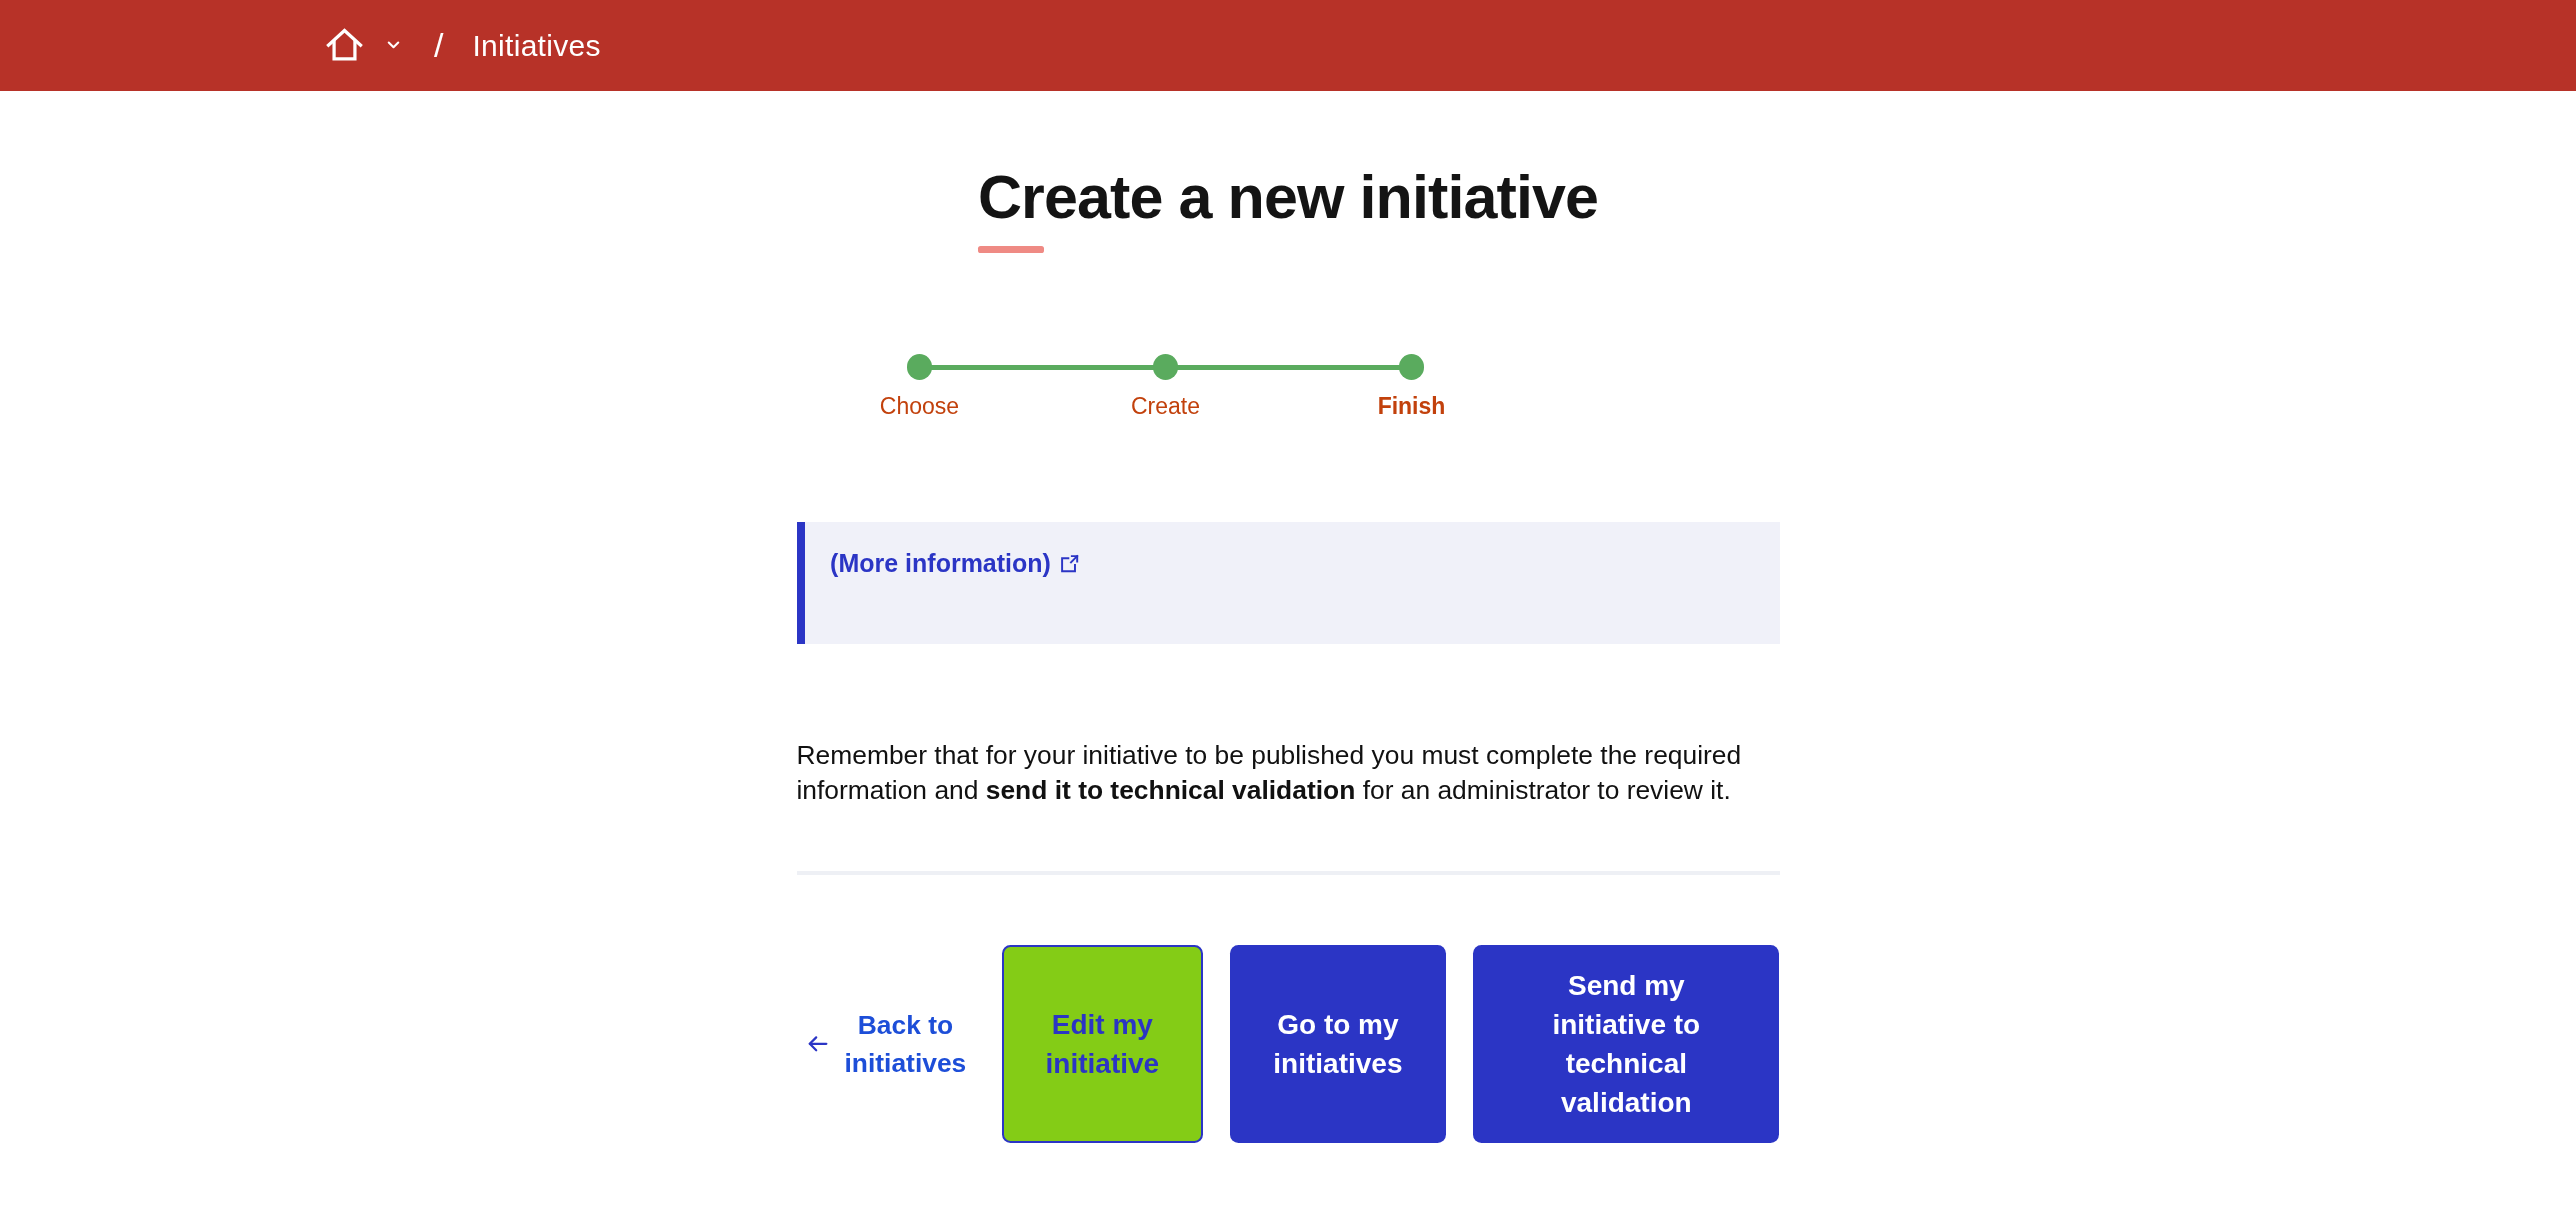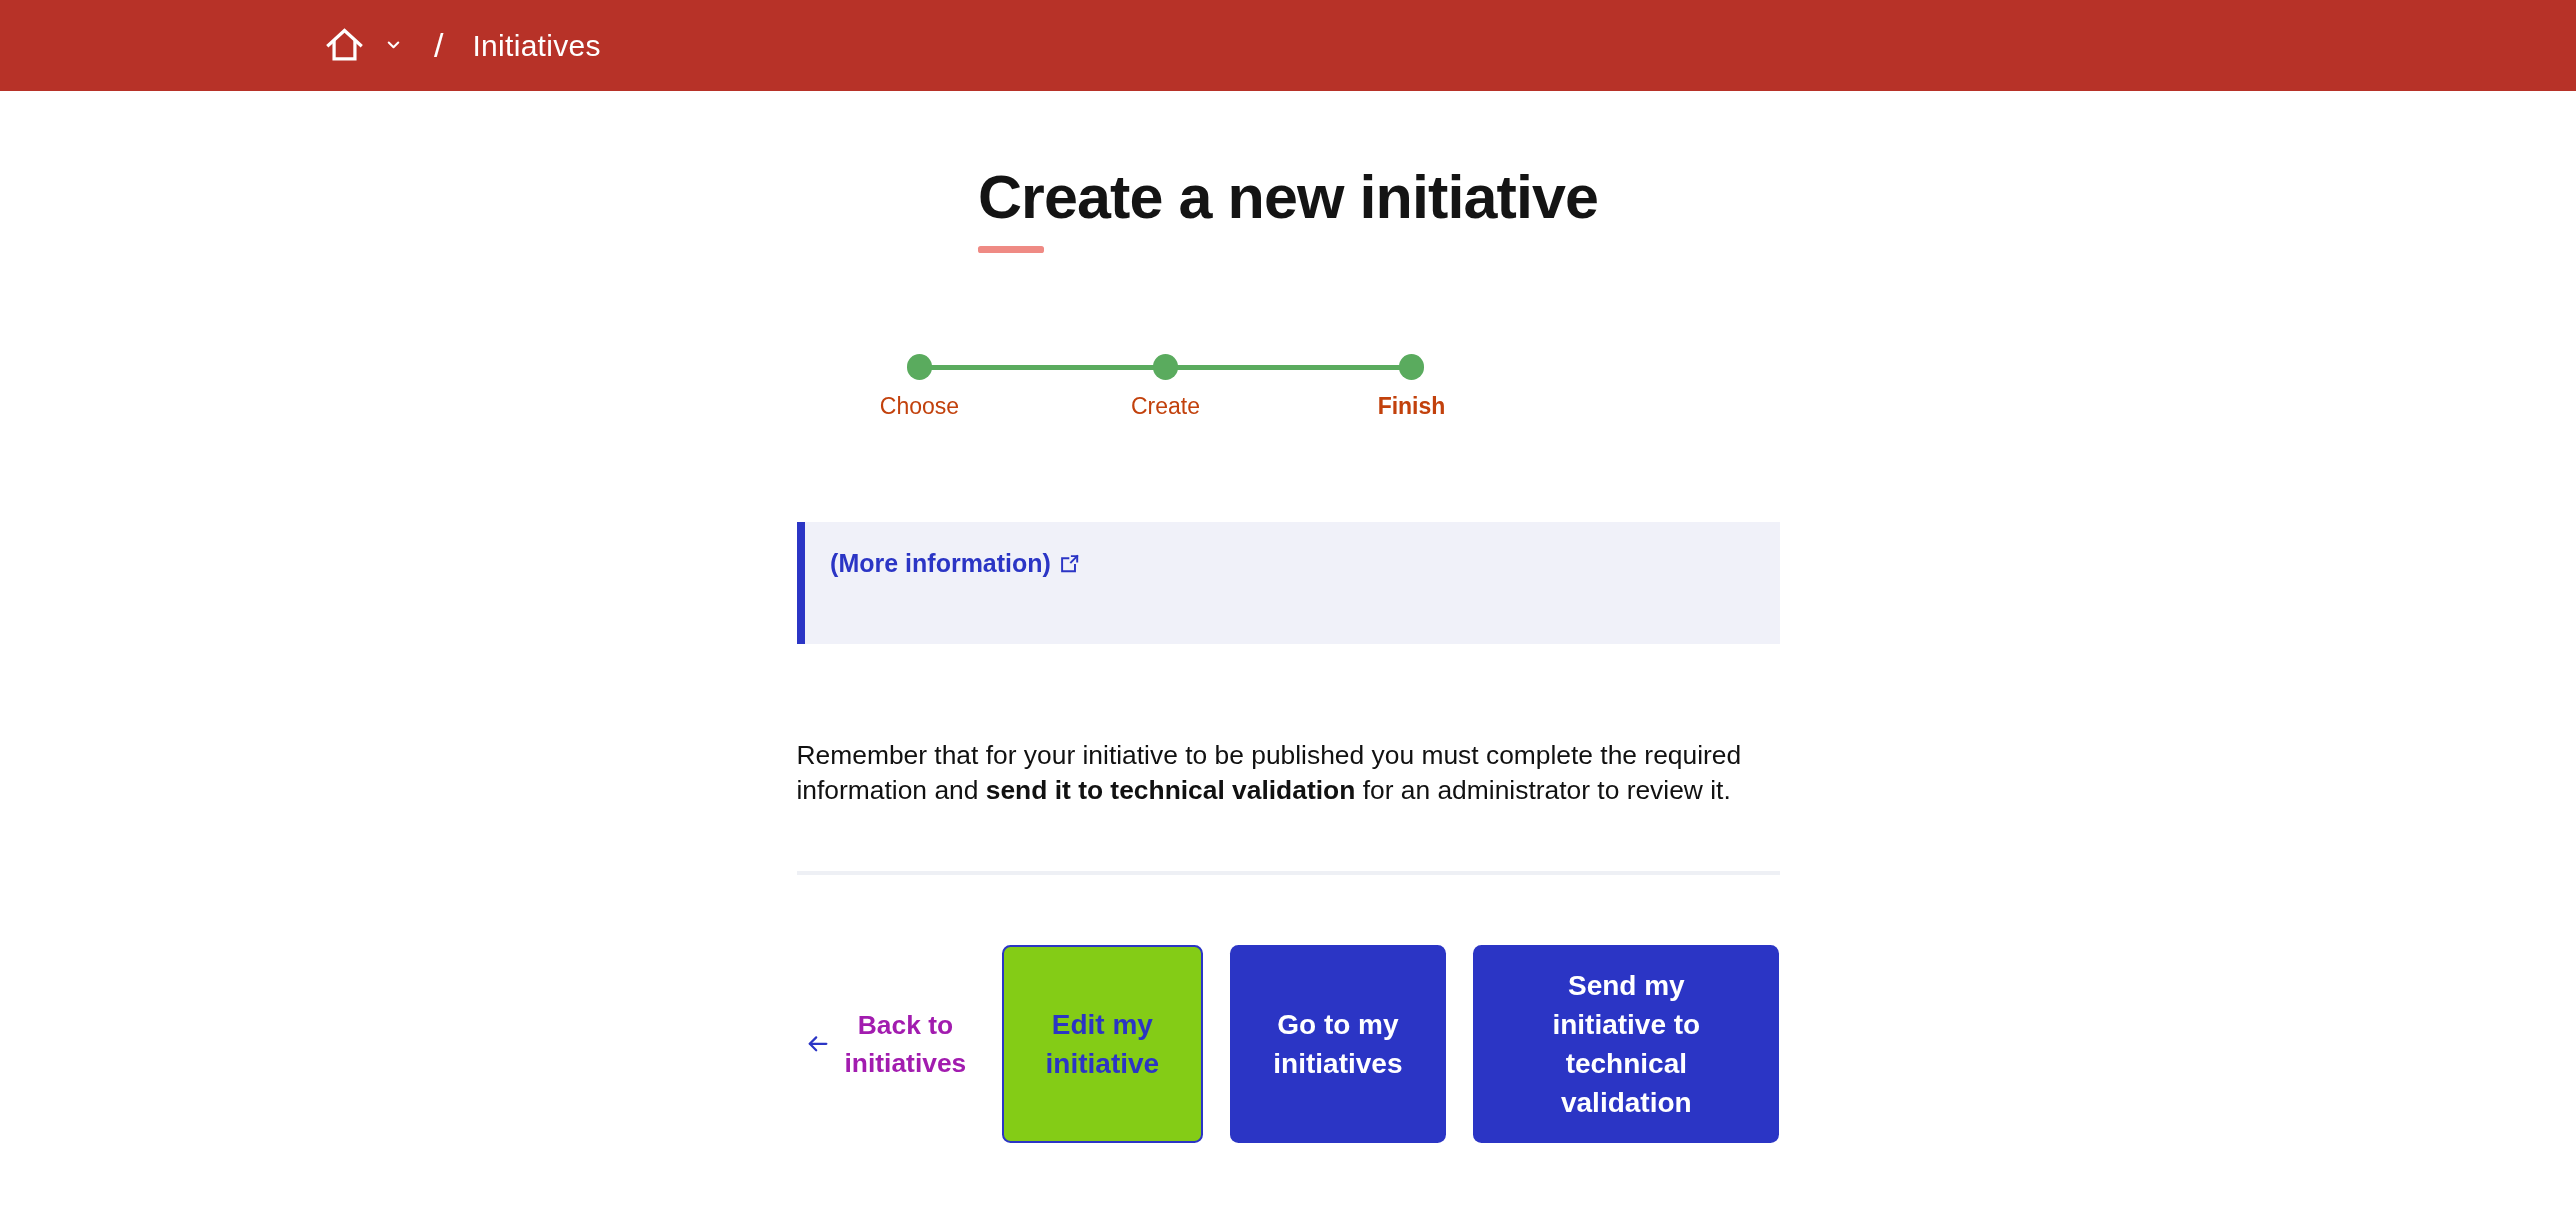--- a/index.html
+++ b/index.html
@@ -137,21 +137,21 @@
     align-items: stretch;
     gap: 27px;
     height: 198px;
   }
   .back-link {
     width: 179px;
     display: flex;
     align-items: center;
     justify-content: center;
     gap: 13.6px;
-    color: #a21caf;
+    color: #1d4ed8;
     text-decoration: none;
     cursor: pointer;
   }
   .back-arrow { display: flex; align-items: center; flex: 0 0 auto; }
   .back-label {
     font-size: 26.4px;
     font-weight: 700;
     line-height: 38px;
     text-align: center;
     white-space: pre-line;

